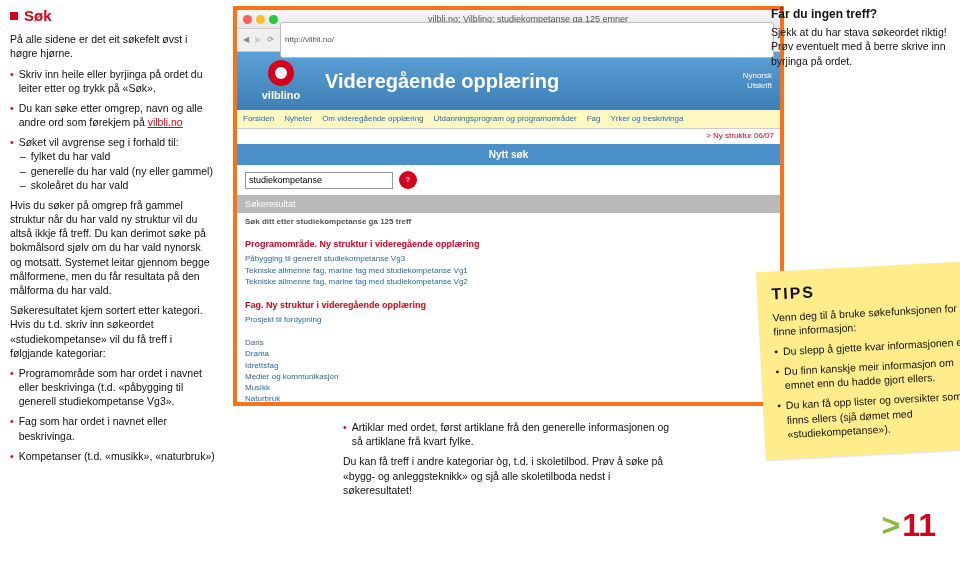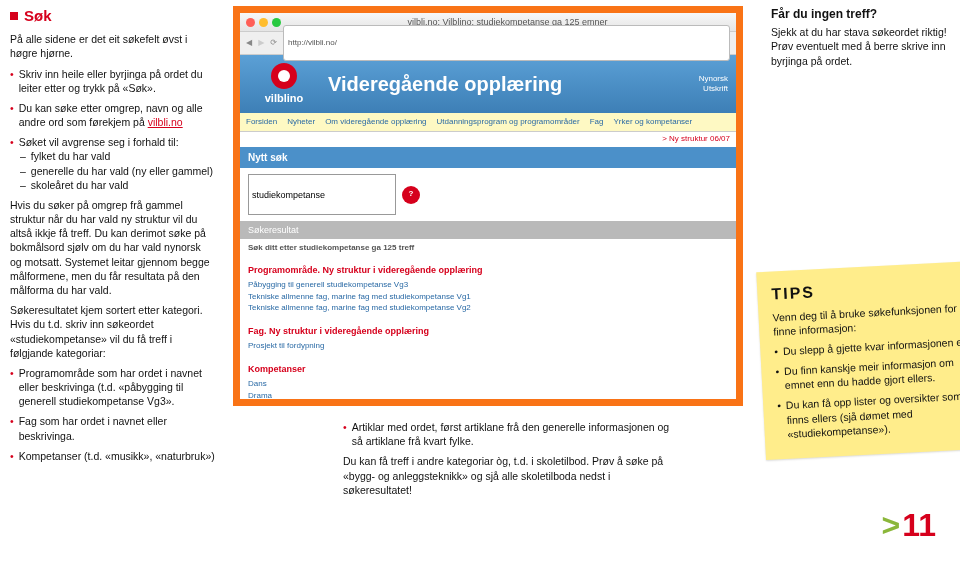--- a/index.html
+++ b/index.html
@@ -59,23 +59,23 @@
   display: flex;
   gap: 5px;
   padding-left: 10px;
 }
 .sub-dash .dash { color: #111; flex: 0 0 auto;}
 .link { color: #d6001c; text-decoration: underline; margin-top: 12px; }
 .block { margin-bottom: 6px; }
 
 
 .window {
-  border: 7px solid #f97316;
+  border: 4px solid #f97316;
   background: #fff;
-  width: 510px;
+  width: 551px;
   height: 400px;
   box-sizing: border-box;
   font-size: 8px;
   color: #555;
   overflow: hidden;
 }
 .win-titlebar {
   height: 18px;
   background: linear-gradient(#f7f7f7,#e5e5e5);
   border-bottom: 1px solid #ccc;
@@ -115,27 +115,27 @@
 .circ{width:26px;height:26px;border-radius:50%;background:#d6001c;display:flex;align-items:center;justify-content:center;margin-bottom:2px;}
 .circ::after{content:"";width:12px;height:12px;border-radius:50%;background:#fff;}
 .banner-text{font-size:20px;font-weight:bold;}
 .banner-right{margin-left:auto;padding-right:8px;font-size:8px;text-align:right;line-height:1.2;}
 .tabs {
   height:18px;background:#fef9c3;border-bottom:1px solid #ccc;
   display:flex;align-items:center;padding:0 6px;gap:10px;color:#2a6aa5;
 }
 .tabs span{cursor:default;}
 .nytt {
-  background:#4b90c9;color:#fff;padding:4px 8px;font-weight:bold;font-size:10px;
+  background:#4b90c9;color:#fff;padding:4px 8px;font-weight:bold;font-size:10px;text-align:center;
 }
 .search-row{
   padding:6px 8px;display:flex;align-items:center;gap:6px;
 }
 .search-row input{
-  width:140px;height:15px;border:1px solid #999;font-size:9px;padding:12px 3px;
+  width:140px;height:15px;border:1px solid #999;font-size:9px;padding:0 3px;
 }
 .gobtn{
   width:18px;height:18px;border-radius:50%;background:#d6001c;display:flex;align-items:center;justify-content:center;color:#fff;font-weight:bold;
 }
 .greybar{background:#b9b9b9;color:#fff;padding:3px 8px;font-size:9px;}
 .result-block{padding:6px 8px;}
 .result-block .hd{color:#d6001c;font-weight:bold;font-size:9px;margin-bottom:3px;}
 .result-block .item{color:#2a6aa5;line-height:1.4;}
 
 
@@ -272,21 +272,21 @@
           <div>Nynorsk</div>
           <div>Utskrift</div>
         </div>
       </div>
       <div class="tabs">
         <span>Forsiden</span>
         <span>Nyheter</span>
         <span>Om videregående opplæring</span>
         <span>Utdanningsprogram og programområder</span>
         <span>Fag</span>
-        <span>Yrker og kompetanser</span>
+        <span>Yrker og beskrivinga</span>
       </div>
       <div style="display:flex;justify-content:flex-end;padding:2px 6px;color:#d6001c;">&gt; Ny struktur  06/07</div>
       <div class="nytt">Nytt søk</div>
       <div class="search-row">
         <input value="studiekompetanse" style="">
         <div class="gobtn">?</div>
       </div>
       <div class="greybar">Søkeresultat</div>
       <div style="padding:4px 8px;font-weight:bold;">Søk ditt etter studiekompetanse ga 125 treff</div>
 
@@ -294,21 +294,20 @@
         <div class="hd">Programområde. Ny struktur i videregående opplæring</div>
         <div class="item">Påbygging til generell studiekompetanse Vg3</div>
         <div class="item">Tekniske allmenne fag, marine fag med studiekompetanse Vg1</div>
         <div class="item">Tekniske allmenne fag, marine fag med studiekompetanse Vg2</div>
       </div>
       <div class="result-block">
         <div class="hd">Fag. Ny struktur i videregående opplæring</div>
         <div class="item">Prosjekt til fordypning</div>
       </div>
       <div class="result-block">
-        <div class="hd">Kompetanser</div>
         <div class="item">Dans</div>
         <div class="item">Drama</div>
         <div class="item">Idrettsfag</div>
         <div class="item">Medier og kommunikasjon</div>
         <div class="item">Musikk</div>
         <div class="item">Naturbruk</div>
 
       </div>
 
     </div>

